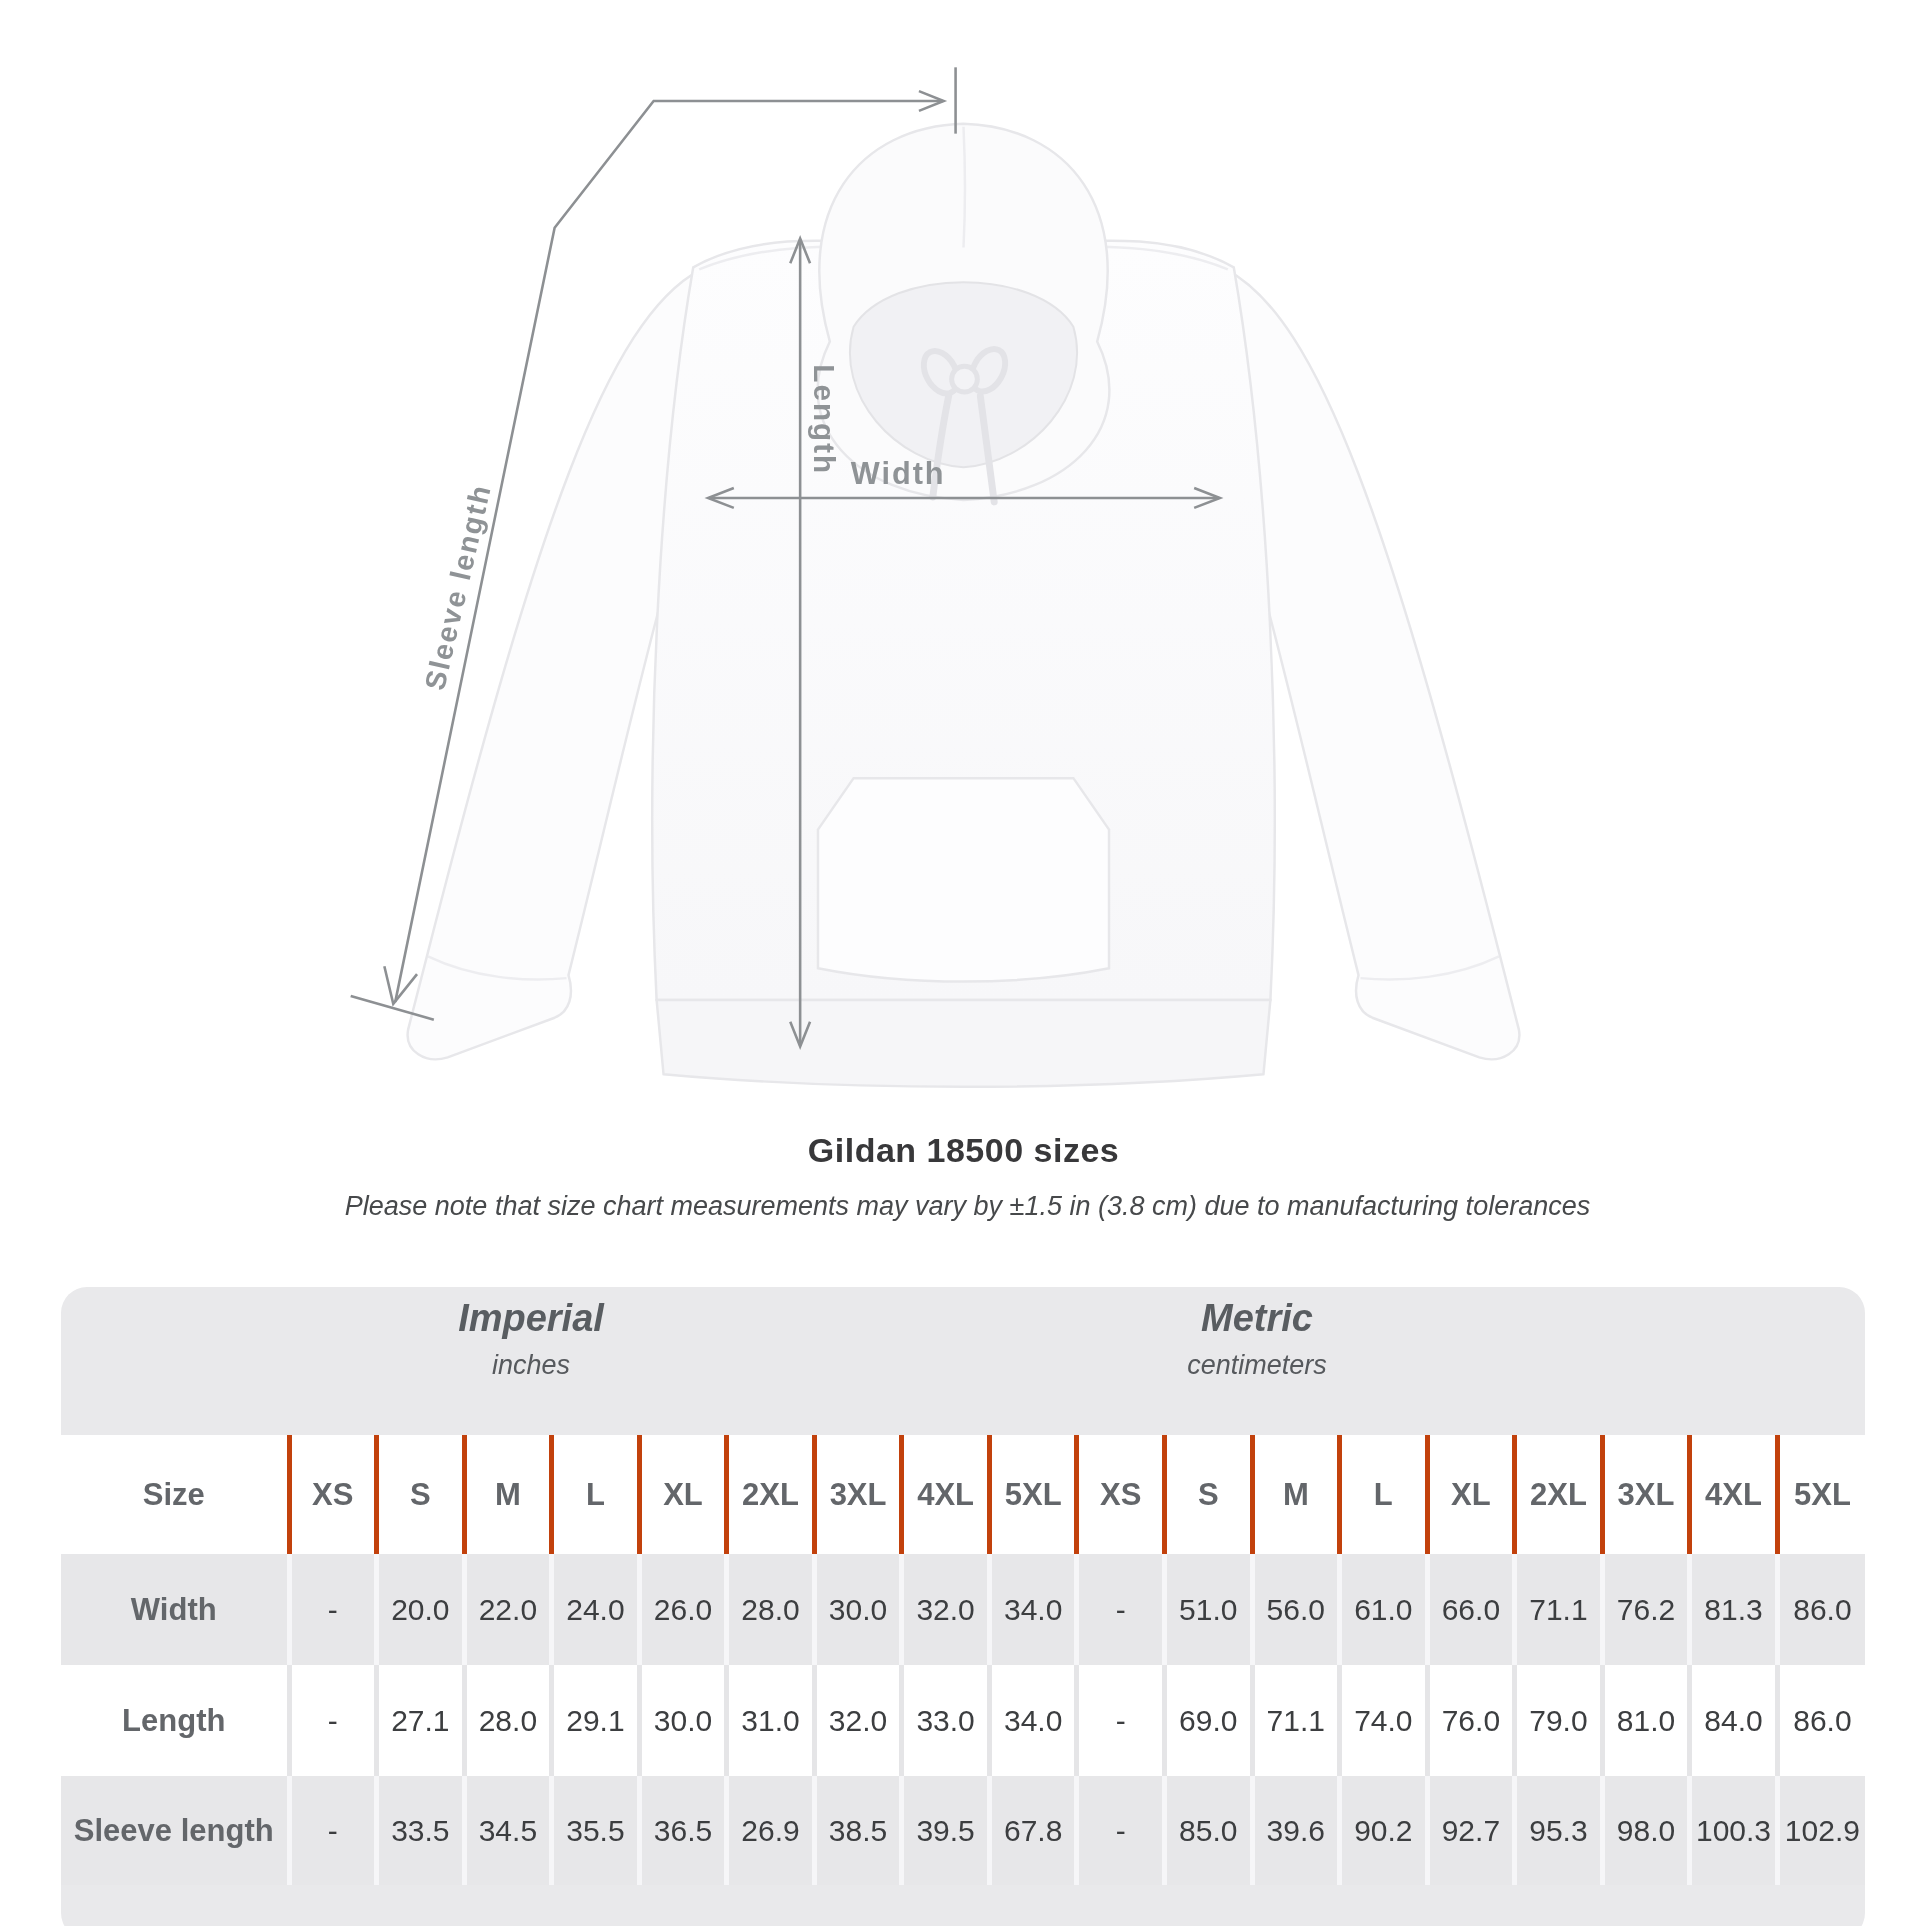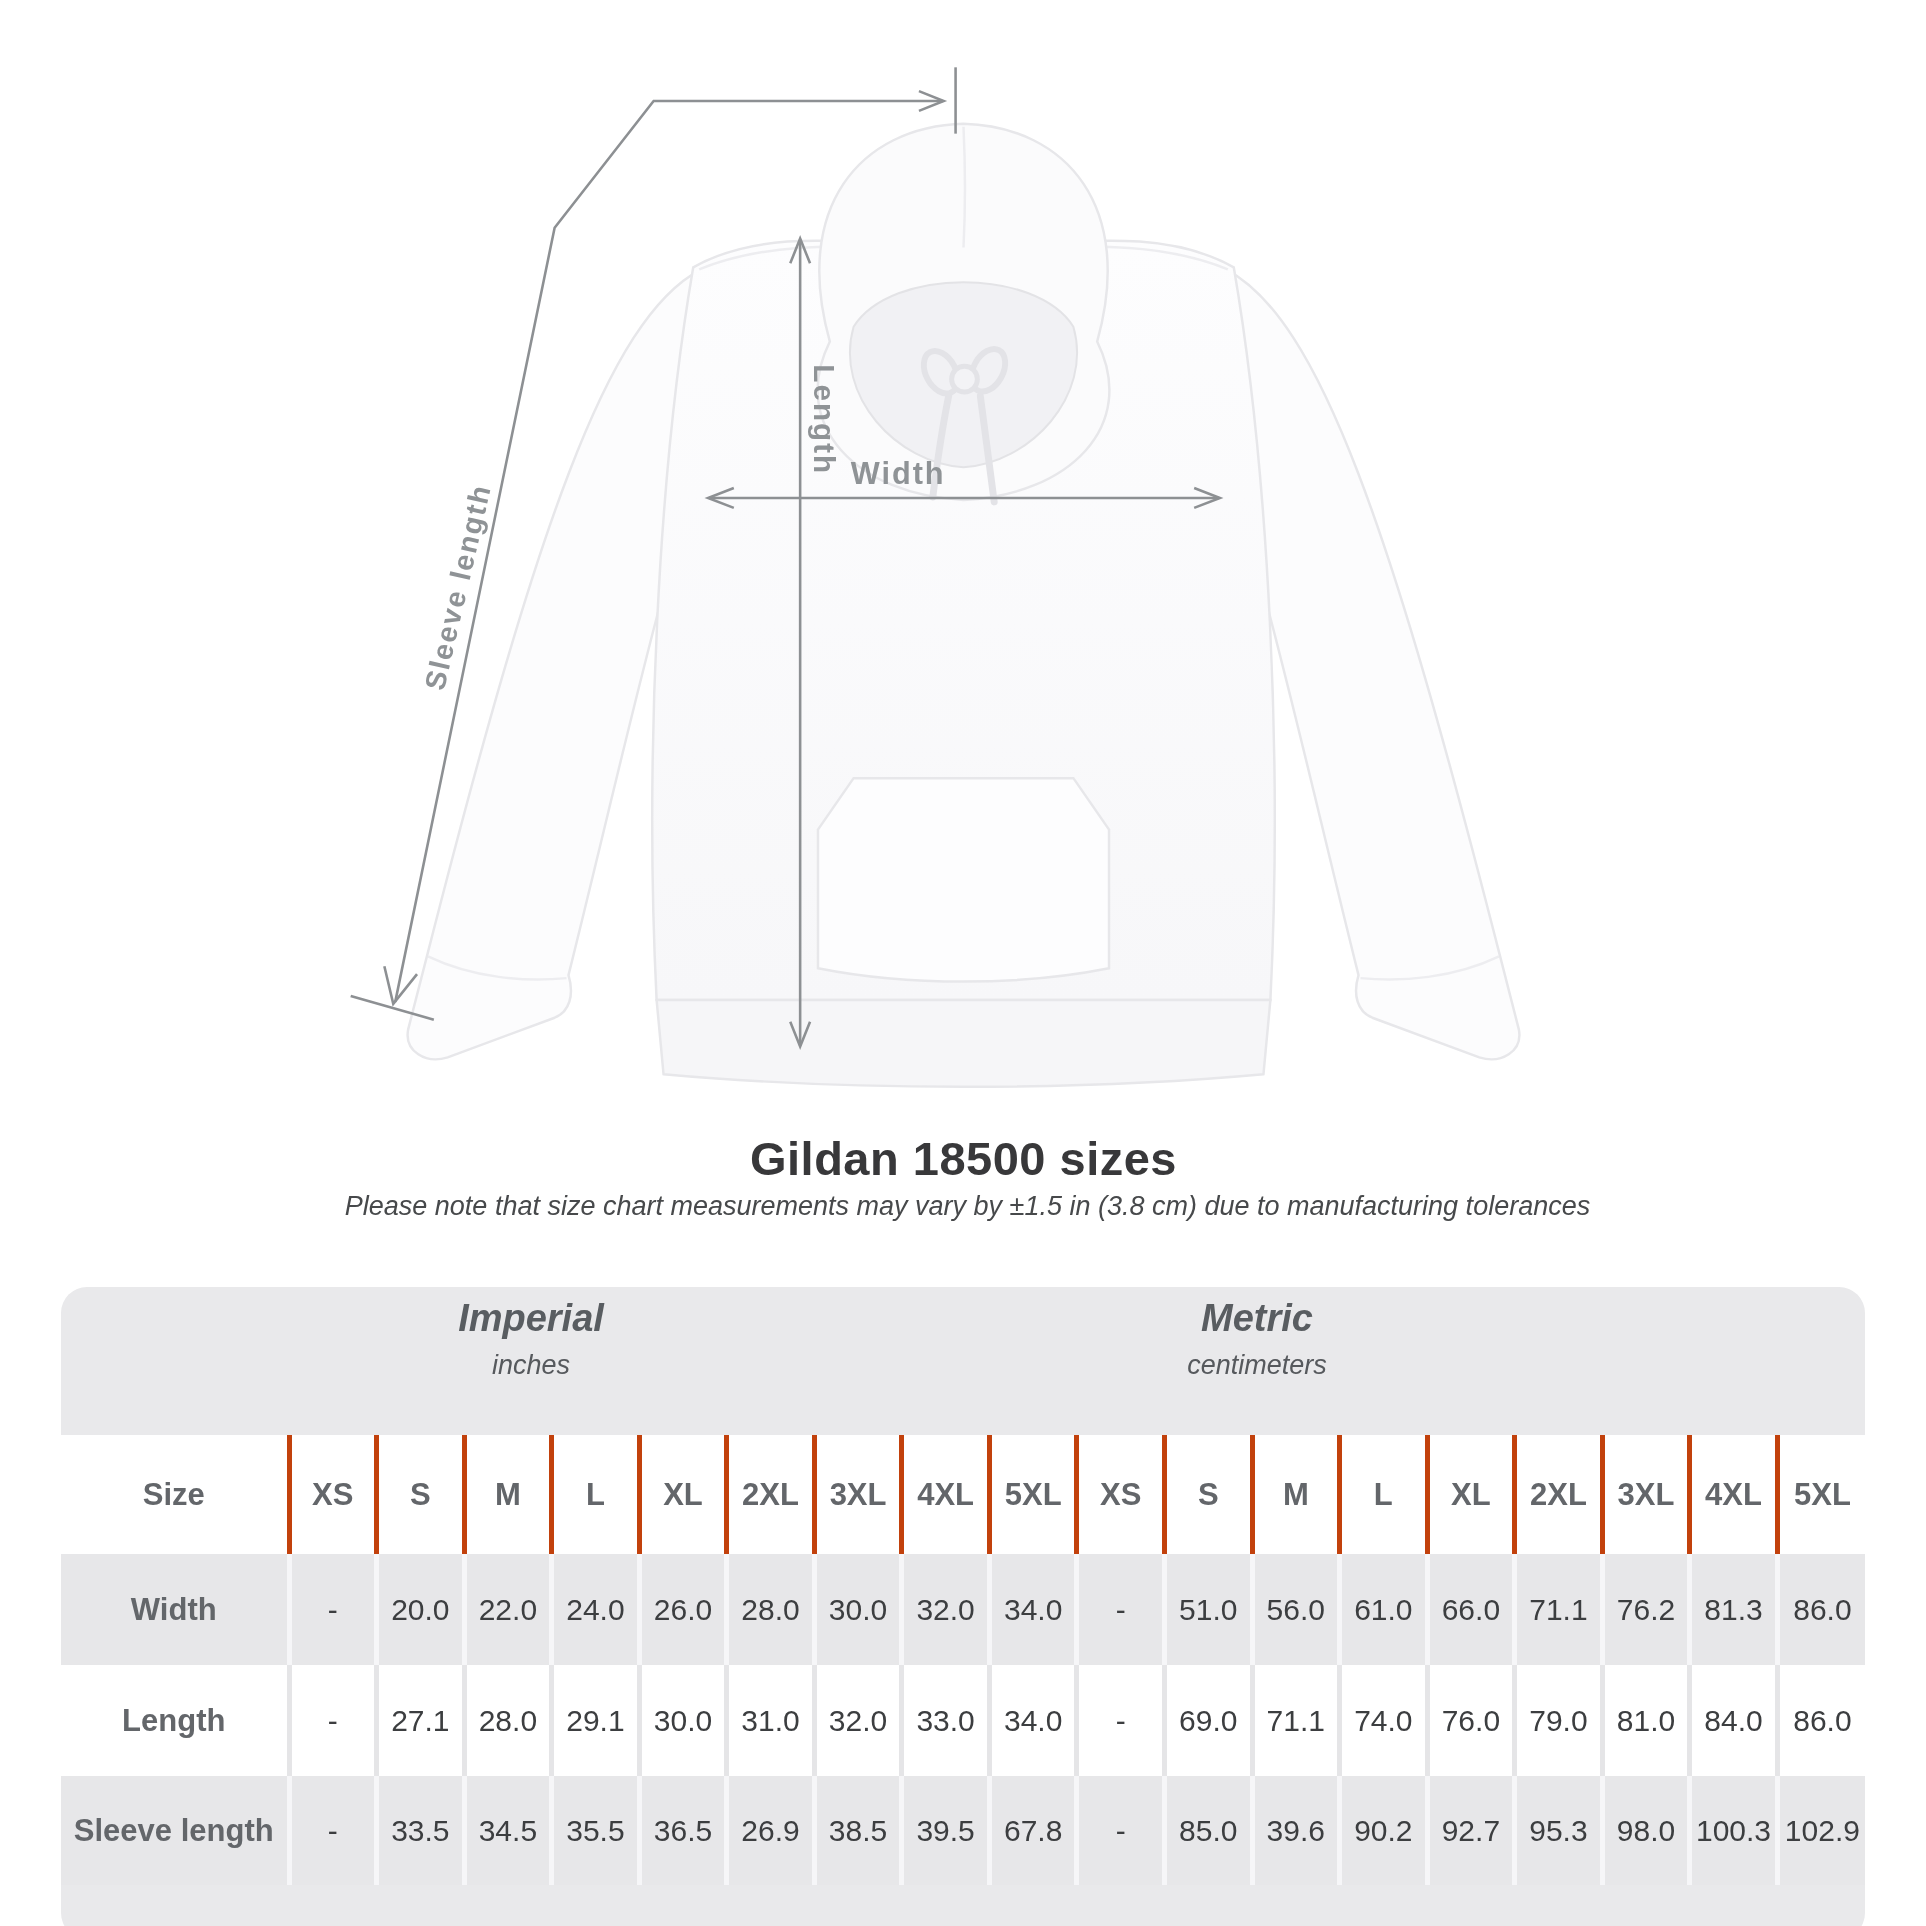--- a/index.html
+++ b/index.html
@@ -11,21 +11,21 @@
   .diagram-svg{position:absolute;left:0;top:0;}
   .garment{fill:#fcfcfd;stroke:#e7e7ea;stroke-width:2.5;}
   .garment-dim{fill:#f1f1f4;stroke:#e3e3e6;stroke-width:2;}
   .seam{fill:none;stroke:#ededf0;stroke-width:2.5;}
   .string{fill:none;stroke:#e3e3e7;stroke-width:7;stroke-linecap:round;}
   .annot{fill:none;stroke:#8d9093;stroke-width:2.6;stroke-linejoin:miter;}
   .annot-label{fill:#8f9396;font-weight:bold;letter-spacing:2px;}
   
   .page-title{
     position:absolute;left:0;top:1131px;width:1927px;text-align:center;
-    font-size:47px;font-weight:bold;color:#38383a;letter-spacing:0.5px;
+    font-size:34px;font-weight:bold;color:#38383a;letter-spacing:0.5px;
   }
   .page-subtitle{
     position:absolute;left:4px;top:1191px;width:1927px;text-align:center;
     font-size:27px;font-style:italic;color:#47494b;
   }
   
   .table-wrap{
     position:absolute;left:61px;top:1287px;width:1804px;height:652px;
     background:#e9e9eb;border-radius:26px;overflow:hidden;
   }

